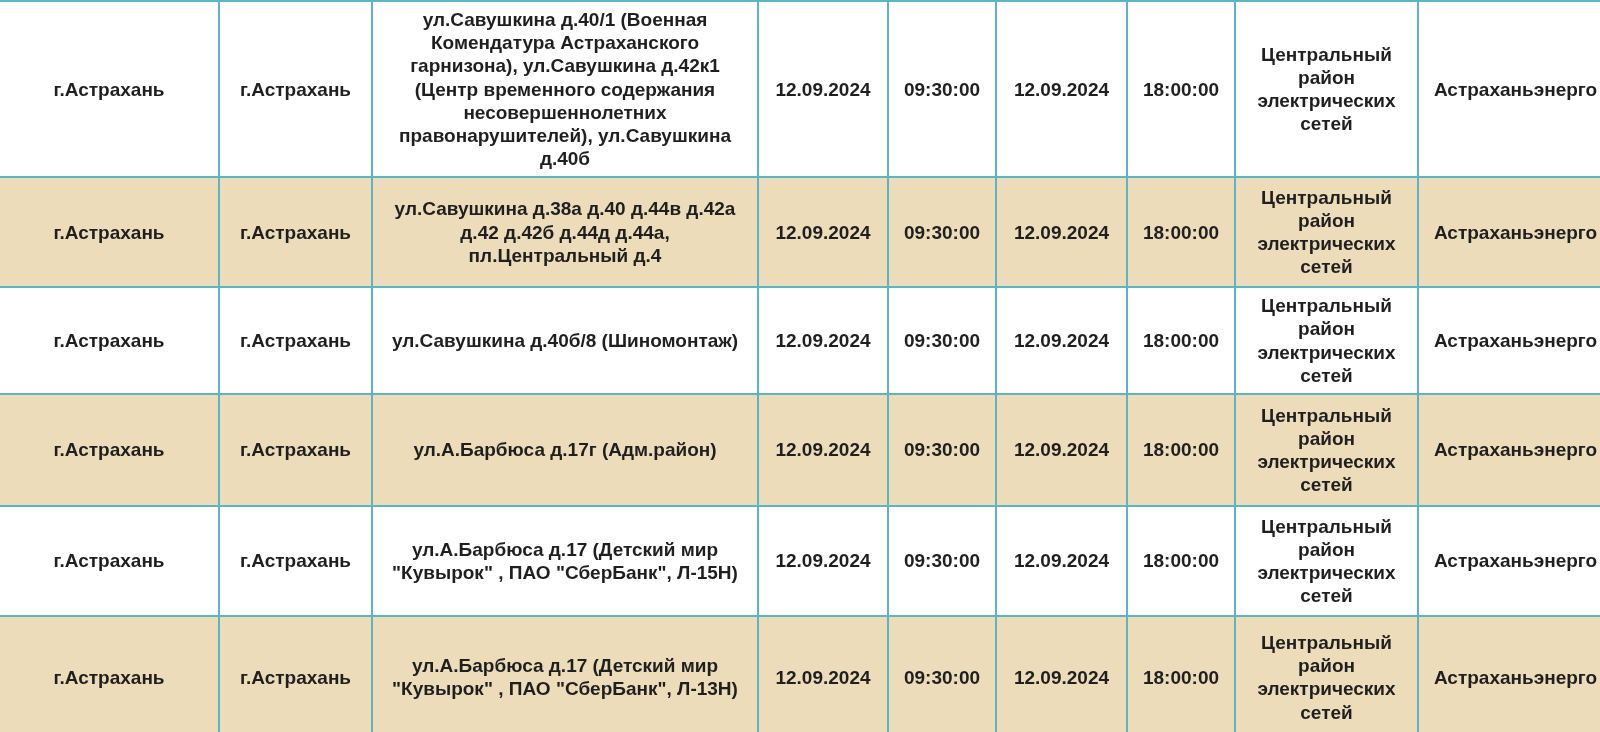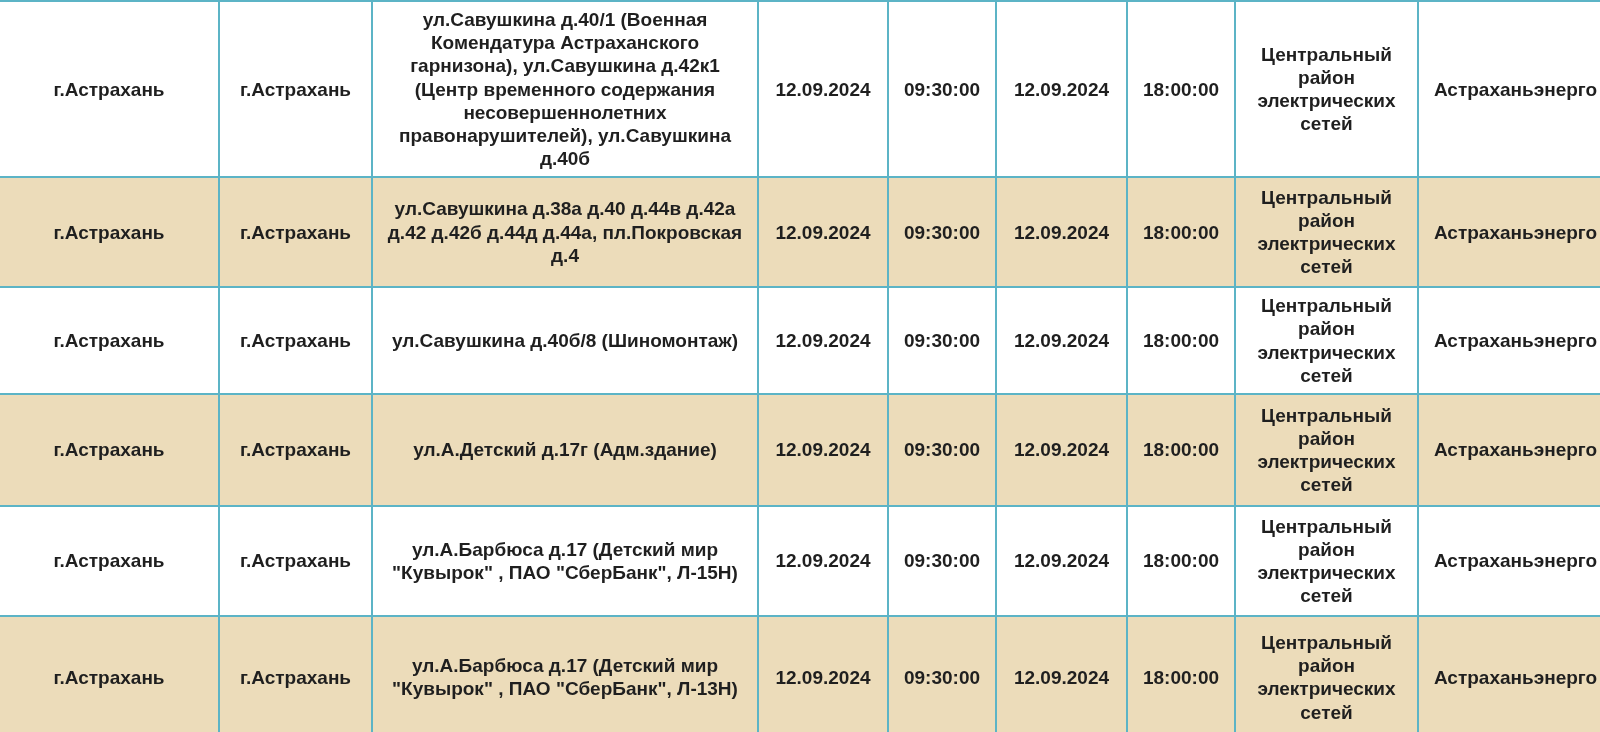--- a/index.html
+++ b/index.html
@@ -74,21 +74,21 @@
         <td>12.09.2024</td>
         <td>09:30:00</td>
         <td>12.09.2024</td>
         <td>18:00:00</td>
         <td>Центральный район электрических сетей</td>
         <td>Астраханьэнерго</td>
       </tr>
       <tr>
         <td>г.Астрахань</td>
         <td>г.Астрахань</td>
-        <td>ул.Савушкина д.38а д.40 д.44в д.42а д.42 д.42б д.44д д.44а, пл.Покровская д.4</td>
+        <td>ул.Савушкина д.38а д.40 д.44в д.42а д.42 д.42б д.44д д.44а, пл.Центральный д.4</td>
         <td>12.09.2024</td>
         <td>09:30:00</td>
         <td>12.09.2024</td>
         <td>18:00:00</td>
         <td>Центральный район электрических сетей</td>
         <td>Астраханьэнерго</td>
       </tr>
       <tr>
         <td>г.Астрахань</td>
         <td>г.Астрахань</td>
@@ -96,21 +96,21 @@
         <td>12.09.2024</td>
         <td>09:30:00</td>
         <td>12.09.2024</td>
         <td>18:00:00</td>
         <td>Центральный район электрических сетей</td>
         <td>Астраханьэнерго</td>
       </tr>
       <tr>
         <td>г.Астрахань</td>
         <td>г.Астрахань</td>
-        <td>ул.А.Детский д.17г (Адм.здание)</td>
+        <td>ул.А.Барбюса д.17г (Адм.район)</td>
         <td>12.09.2024</td>
         <td>09:30:00</td>
         <td>12.09.2024</td>
         <td>18:00:00</td>
         <td>Центральный район электрических сетей</td>
         <td>Астраханьэнерго</td>
       </tr>
       <tr>
         <td>г.Астрахань</td>
         <td>г.Астрахань</td>

